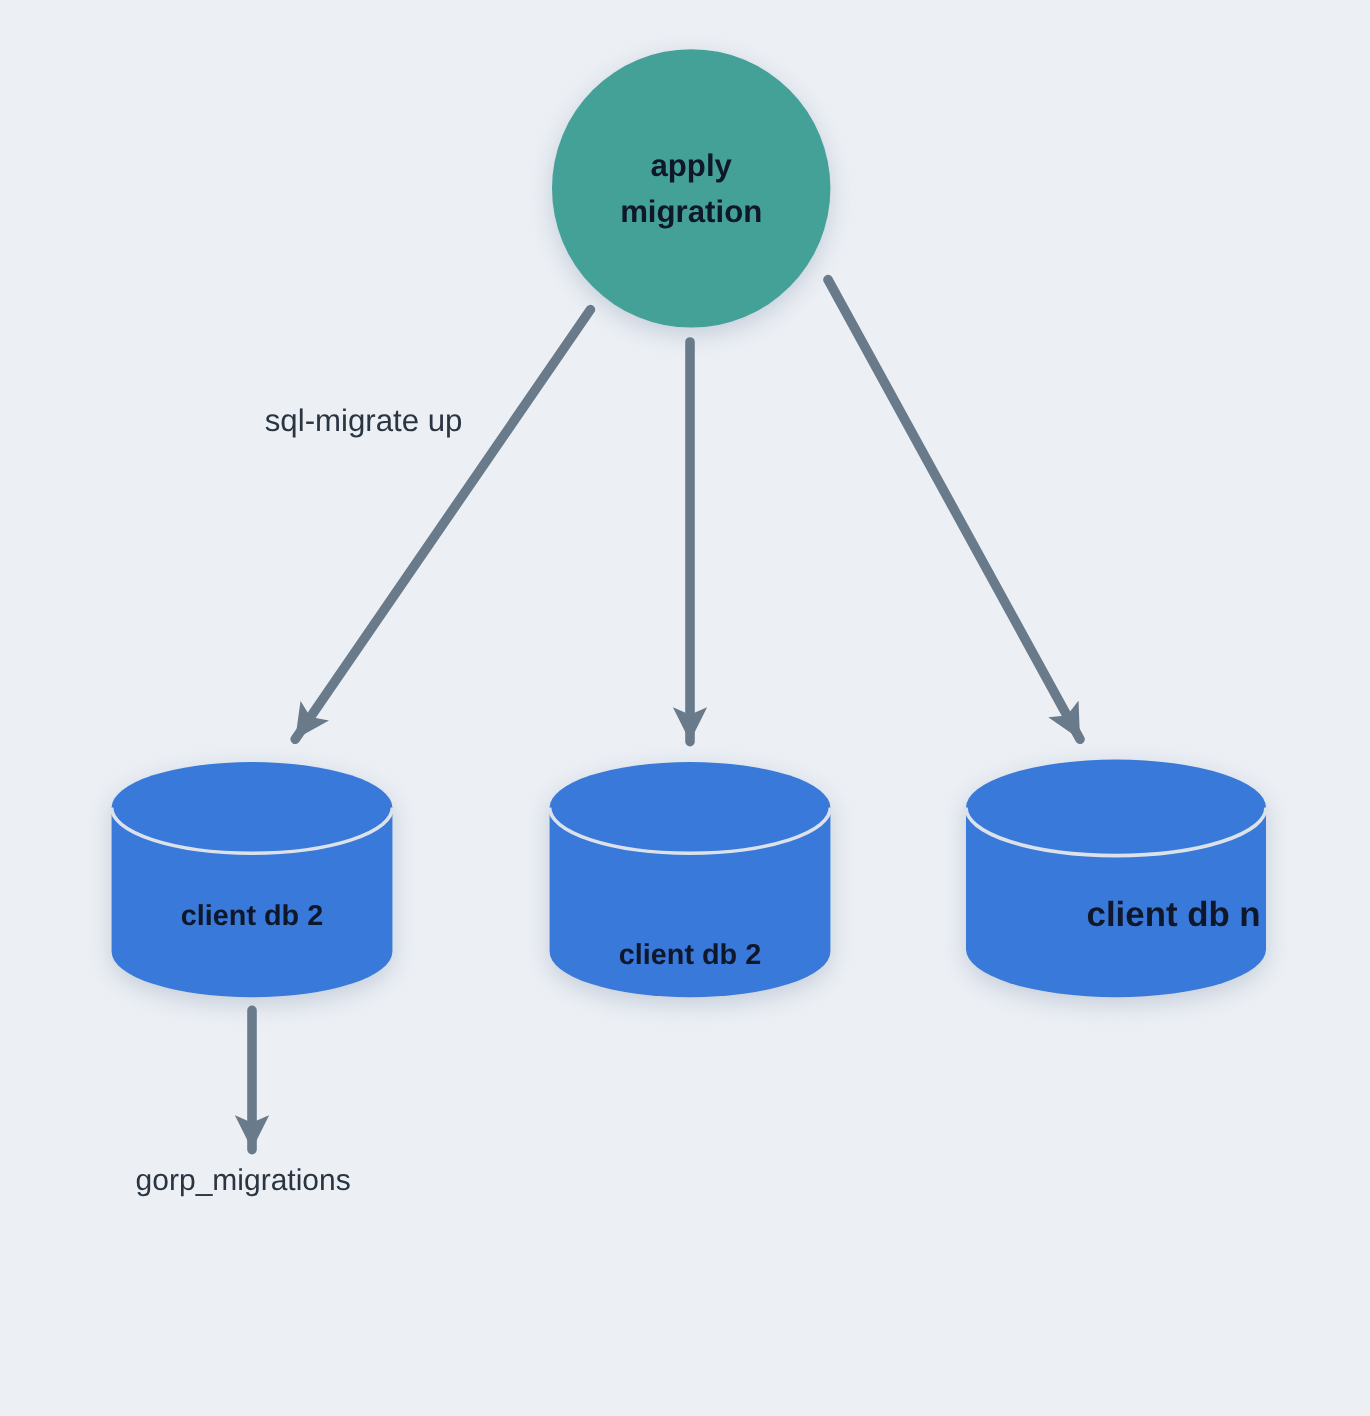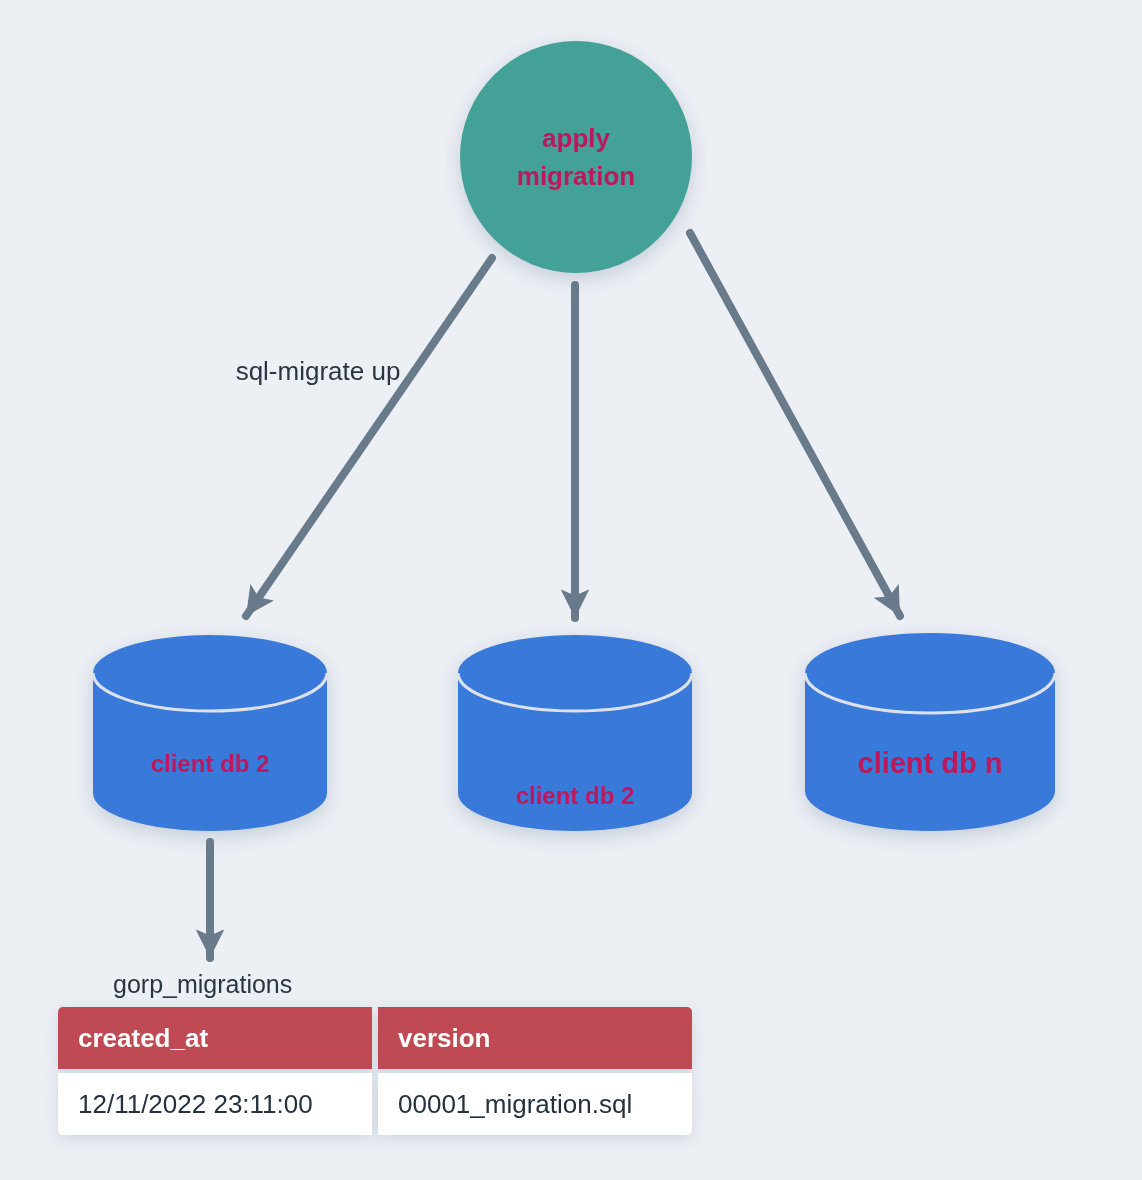--- a/index.html
+++ b/index.html
@@ -11,25 +11,25 @@
     overflow:hidden;
   }
   svg.layer{position:absolute;left:0;top:0;}
   .node-shadow{filter:drop-shadow(0 6px 10px rgba(125,140,165,0.35));}
   .cyl-fill{fill:#3879d9;}
   .cyl-arc{fill:none;stroke:#dde2ea;stroke-width:3;}
   .arrow{stroke:#697a8b;stroke-width:8;stroke-linecap:round;}
 
   .lbl{position:absolute;white-space:nowrap;}
   .centered{transform:translate(-50%,-50%);text-align:center;}
-  .white{color:#be185d;}
+  .white{color:#0f172a;}
   .dark{color:#2b3542;}
   .circle-label{font-size:26px;font-weight:600;line-height:38px;}
   .db-label{font-size:24px;font-weight:600;}
-  .db-label-big{font-size:29px;font-weight:600;}
+  .db-label-big{font-size:29px;font-weight:600;margin-left:48px;}
   .edge-label{font-size:26px;font-weight:500;}
   .table-title{font-size:25px;font-weight:500;}
 
   .mig-table{
     position:absolute;left:58px;top:1007px;width:634px;
     display:grid;grid-template-columns:314px 314px;
     column-gap:6px;row-gap:4px;
     filter:drop-shadow(0 4px 8px rgba(125,140,165,0.25));
   }
   .mig-table .hcell{
@@ -84,28 +84,22 @@
     </g>
 
     <line class="arrow" x1="210" y1="842" x2="210" y2="958" marker-end="url(#ah)"></line>
   </svg>
 
   <div class="lbl centered white circle-label" style="left:576px;top:157px;">
     <div>apply</div>
     <div>migration</div>
   </div>
 
-  <div class="lbl centered dark edge-label" style="left:318px;top:351px;margin-top:20px;">sql-migrate up</div>
+  <div class="lbl centered dark edge-label" style="left:303px;top:351px;">sql-migrate up</div>
 
   <div class="lbl centered white db-label" style="left:210px;top:764px;">client db 2</div>
   <div class="lbl centered white db-label" style="left:575px;top:796px;">client db 2</div>
   <div class="lbl centered white db-label-big" style="left:930px;top:763px;">client db n</div>
 
   <div class="lbl dark table-title" style="left:85px;top:970px;margin-left:28px;">gorp_migrations</div>
 
-  <div class="mig-table">
-    <div class="hcell first">created_at</div>
-    <div class="hcell last">version</div>
-    <div class="dcell first">12/11/2022 23:11:00</div>
-    <div class="dcell last">00001_migration.sql</div>
-  </div>
 
 </div>
 
 </body></html>

